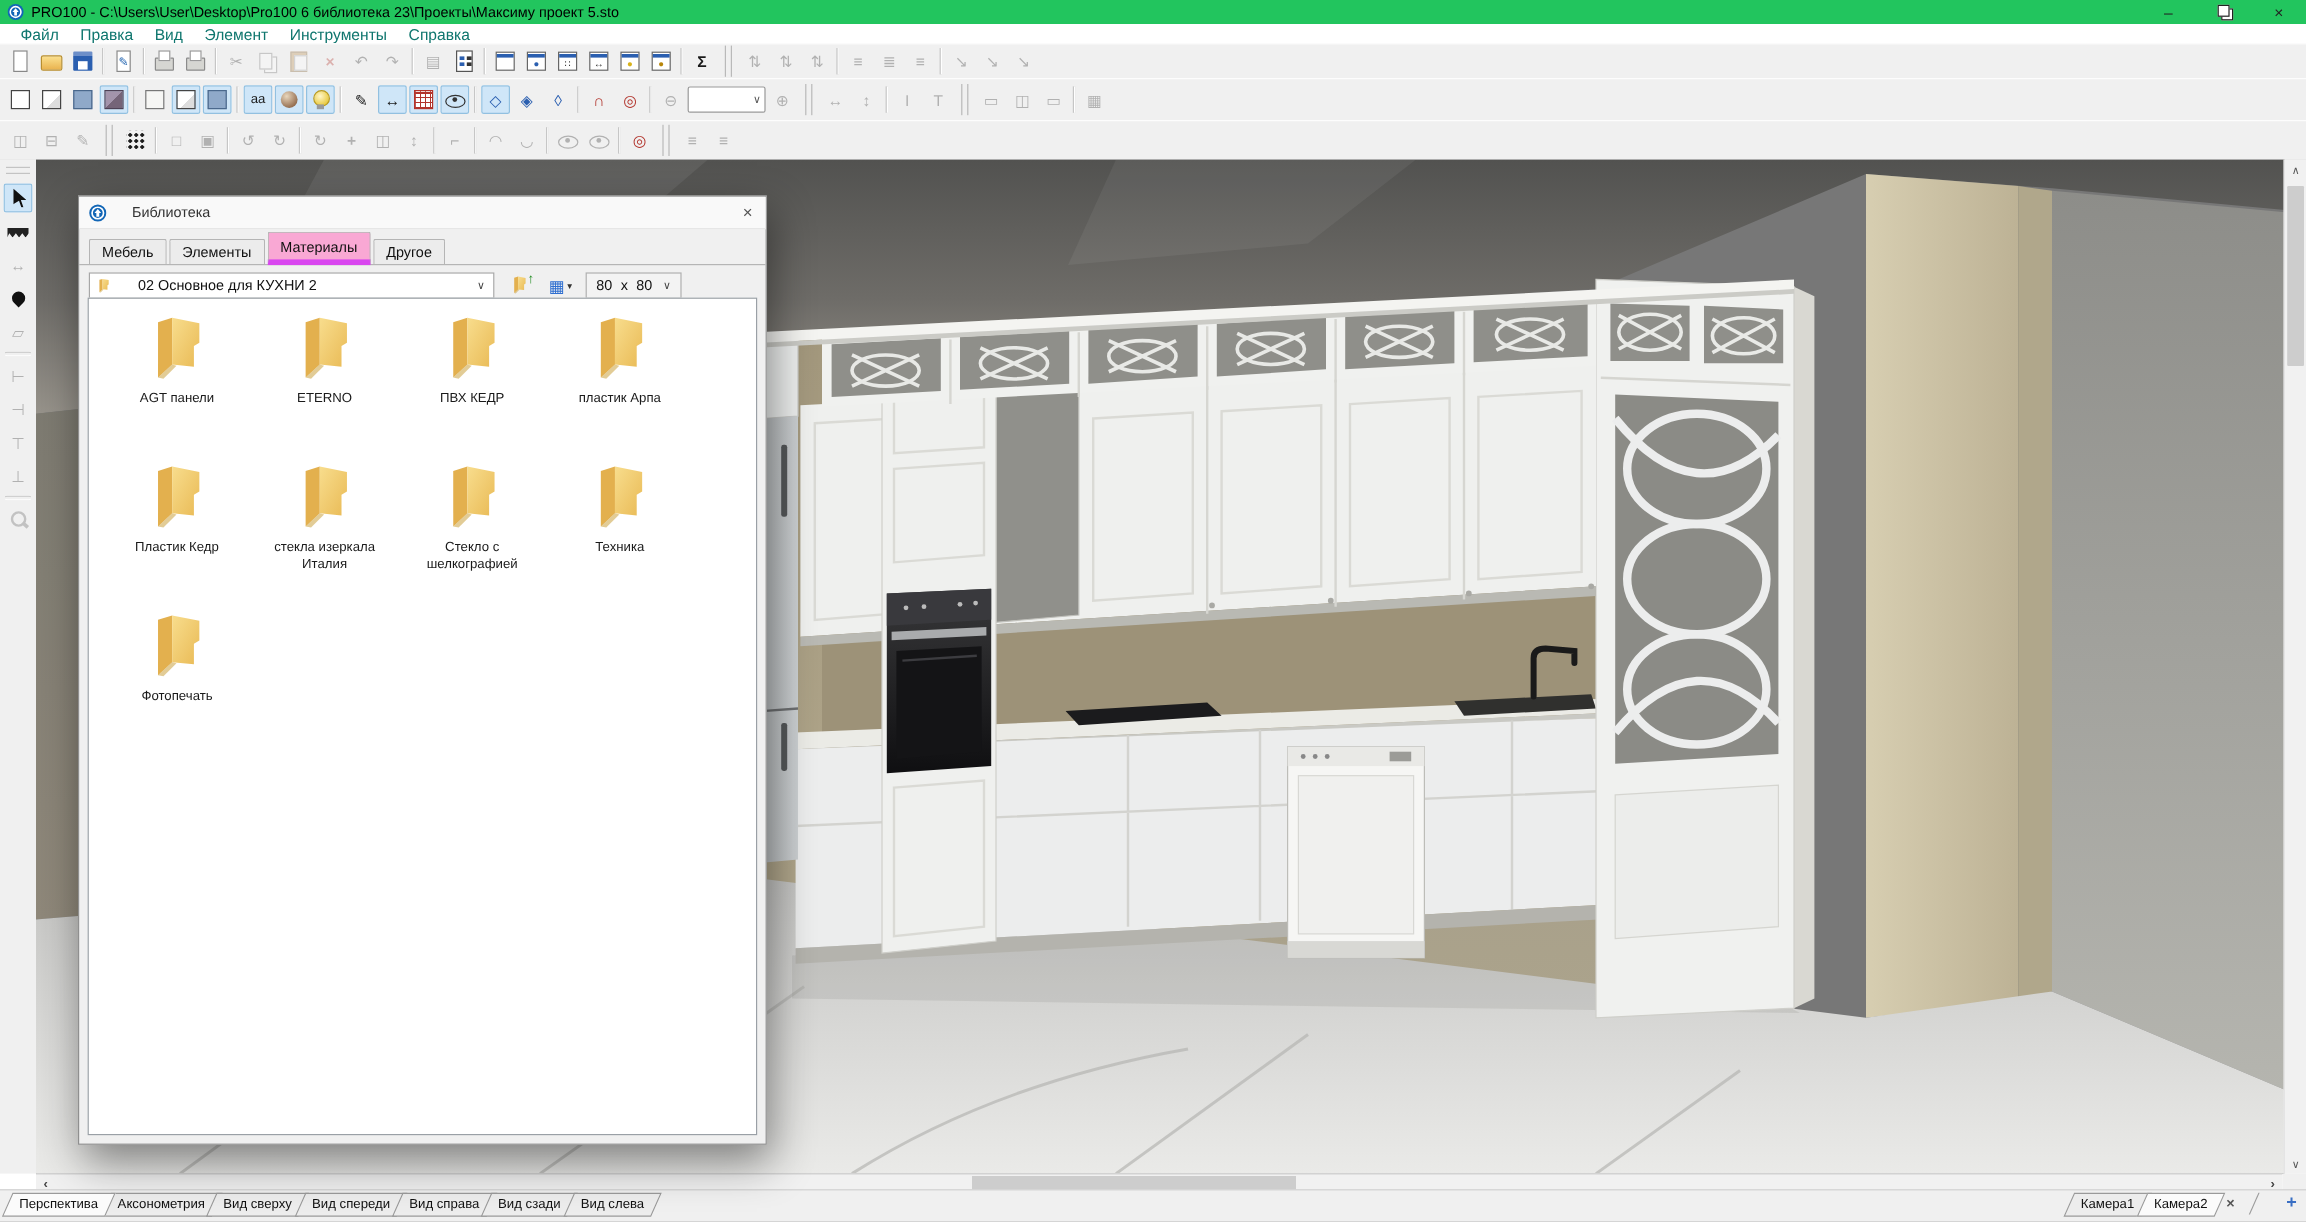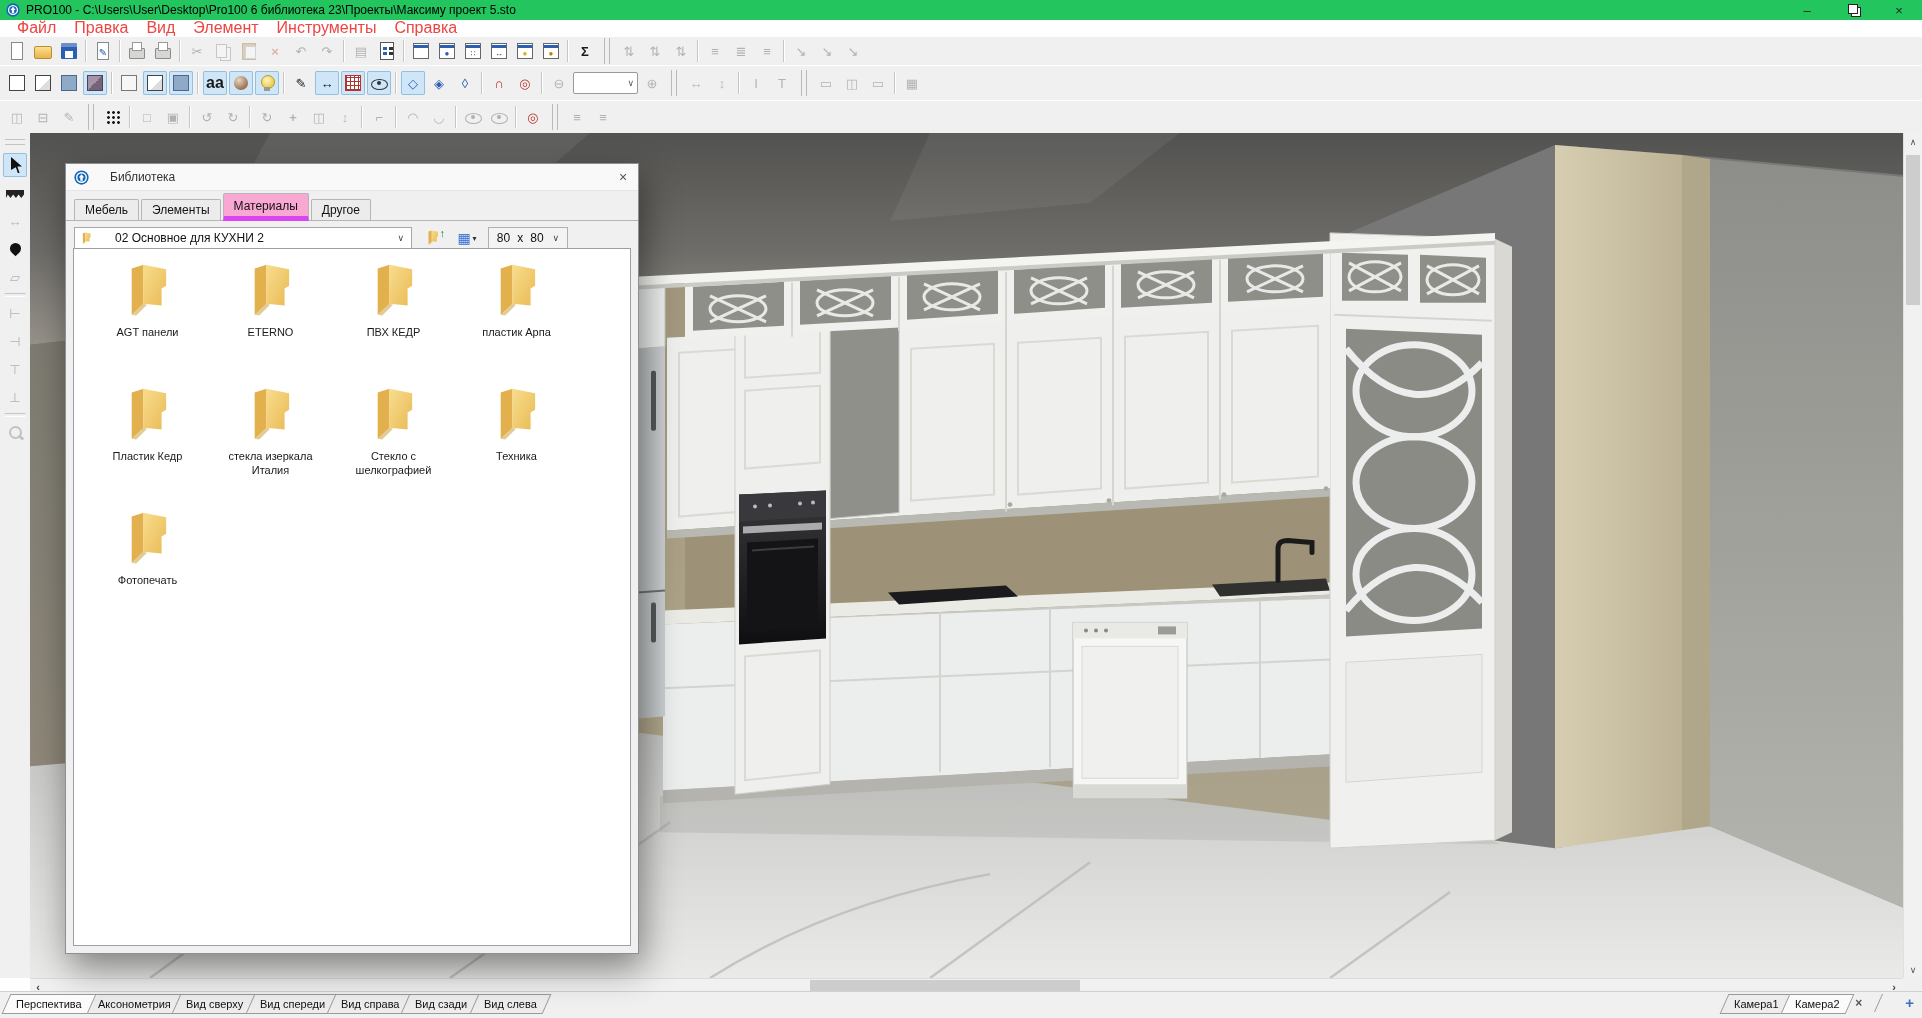--- a/index.html
+++ b/index.html
@@ -9,21 +9,21 @@
   
   .titlebar{position:absolute;top:0;left:0;right:0;height:20px;background:#22c55e;display:flex;align-items:center;padding-left:6px;gap:6px}
   .titlebar .ticon{width:14px;height:14px;flex:0 0 auto}
   .tb-title{font-size:12px;color:#000;white-space:nowrap}
   .win-controls{margin-left:auto;display:flex;height:20px}
   .wc{width:46px;height:20px;display:flex;align-items:center;justify-content:center;font-size:13px;color:#222;position:relative}
   .wc.k-rest::before{content:"";position:absolute;width:8px;height:8px;border:1px solid #222;background:#fff;left:21px;top:7px}
   .wc.k-rest::after{content:"";position:absolute;width:8px;height:8px;border:1px solid #222;left:18px;top:4px;background:#fff}
 
   .menubar{position:absolute;top:20px;left:0;right:0;height:16px;background:#fff;display:flex;align-items:center;padding-left:8px}
-  .menu-item{padding:0 9px;font-size:16px;color:#ef4444}
+  .menu-item{padding:0 9px;font-size:13px;color:#0f766e}
 
   .toolbar{position:absolute;left:0;right:0;background:#f0f0f0;display:flex;align-items:center;padding-left:4px;
            border-top:1px solid #fdfdfd;border-bottom:1px solid #d9d9d9}
   .tb1{top:36px;height:28px}
   .tb2{top:65px;height:34px}
   .tb3{top:100px;height:32px}
 
   
   .tbi{position:relative;width:24px;height:24px;margin:0 1px;display:flex;align-items:center;justify-content:center;
        border-radius:2px;font-size:13px;color:#333;flex:0 0 auto}
@@ -50,21 +50,21 @@
   .k-report::after{content:"";position:absolute;left:8px;top:8px;width:4px;height:3px;background:#2b5fb0;box-shadow:0 5px 0 #2b5fb0,6px 0 0 #333,6px 5px 0 #333}
   .k-table::before{content:"";position:absolute;inset:4px;background:#fff;border:1px solid #666}
   .k-table::after{content:"";position:absolute;left:5px;right:5px;top:6px;height:3px;background:#2b5fb0}
   .k-table .g{font-size:8px;margin-top:5px;color:#444}
   .ov-blue .g{color:#2b5fb0}.ov-yellow .g{color:#d8b21a}.ov-gold .g{color:#b8860b}.ov-dark .g{color:#333}
   .k-cu1::before{content:"";position:absolute;inset:4px;background:#fff;border:1px solid #444}
   .k-cu2::before{content:"";position:absolute;inset:4px;background:linear-gradient(135deg,#fff 60%,#ddd 60%);border:1px solid #444}
   .k-cu3::before{content:"";position:absolute;inset:4px;background:#8fa9c9;border:1px solid #4a688c}
   .k-cu4::before{content:"";position:absolute;inset:4px;background:linear-gradient(135deg,#a394ab 50%,#756478 50%);border:1px solid #4e4256}
   .k-cu5::before{content:"";position:absolute;inset:4px;background:#f6f6f4;border:1px solid #777}
-  .k-aa .g{font-weight:bold;font-size:16px}
+  .k-aa .g{font-weight:normal;font-size:11px}
   .k-sphere::before{content:"";position:absolute;left:5px;top:5px;width:14px;height:14px;border-radius:50%;background:radial-gradient(circle at 35% 30%,#e8d6bc,#967052 72%)}
   .k-bulb::before{content:"";position:absolute;left:6px;top:4px;width:12px;height:12px;border-radius:50%;background:radial-gradient(circle at 40% 35%,#fff6c8,#e8c93e 75%);border:1px solid #b99a20}
   .k-bulb::after{content:"";position:absolute;left:9px;bottom:4px;width:6px;height:4px;background:#9a9a9a}
   .k-gridred::before{content:"";position:absolute;inset:4px;background:#fff;border:1px solid #b2342c;
       background-image:repeating-linear-gradient(0deg,#b2342c 0 1px,transparent 1px 4px),repeating-linear-gradient(90deg,#b2342c 0 1px,transparent 1px 4px)}
   .k-eye::before{content:"";position:absolute;left:4px;top:8px;width:15px;height:9px;border:1.5px solid #333;border-radius:50%}
   .k-eye::after{content:"";position:absolute;left:10px;top:10px;width:4px;height:4px;border-radius:50%;background:#333}
   .k-dots::before{content:"";position:absolute;inset:4px;background-image:radial-gradient(#1a1a1a 1.3px,transparent 1.5px);background-size:5px 5px;background-position:1px 1px}
   .k-combo{width:60px;height:20px;background:#fff;border:1px solid #999;justify-content:flex-end;padding-right:3px}
   .k-combo .g{font-size:9px;color:#555}

